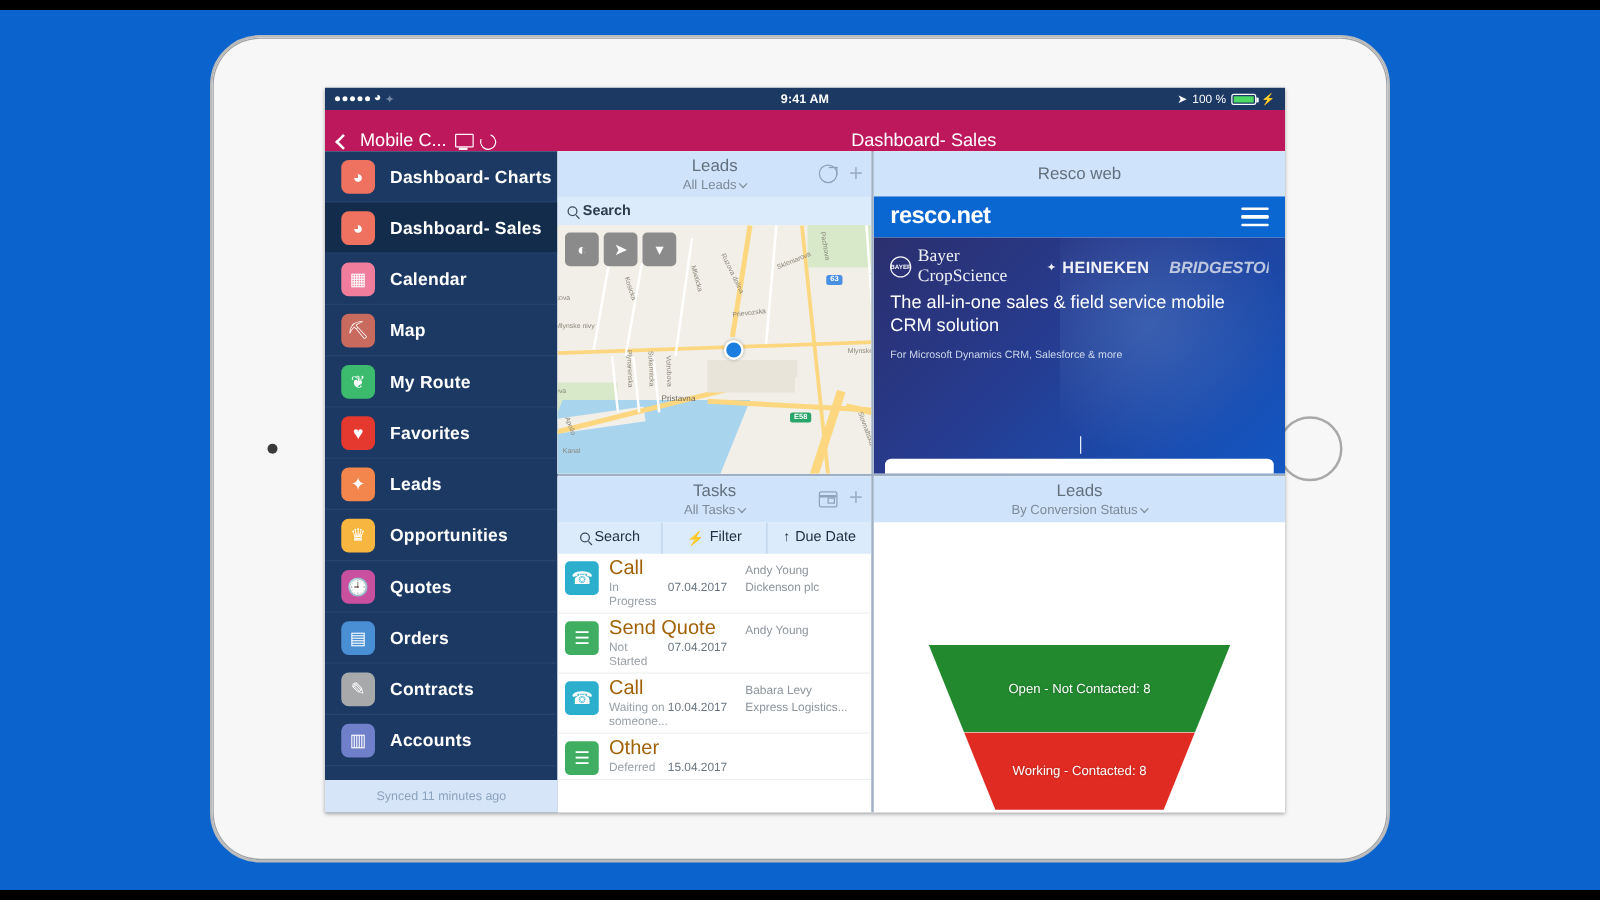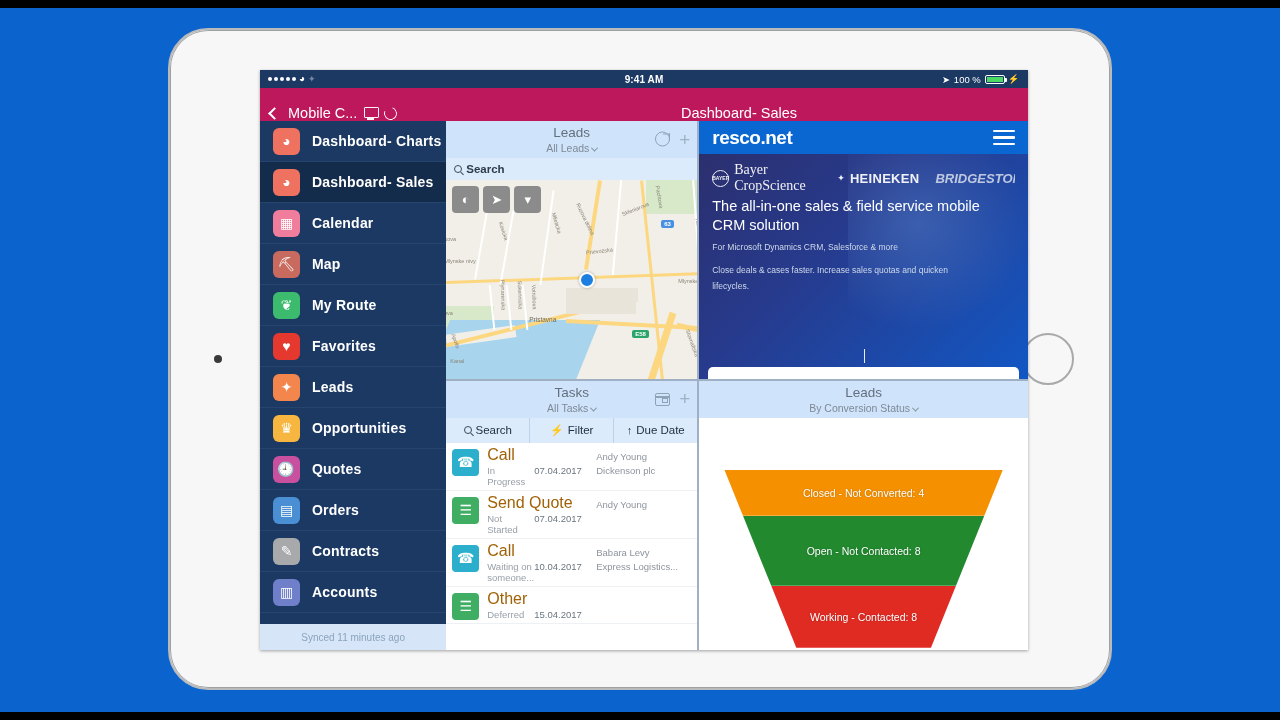--- a/index.html
+++ b/index.html
@@ -529,20 +529,23 @@
                     </div>
                   </div>
                 </div>
               </div>
           </div>
         </div>
 
         <div class="col">
 
           <div class="tile tile-web">
+            <div class="tile-head simple">
+              <div class="tile-title">Resco web</div>
+            </div>
             <div class="web-head">
               <div class="resco-logo">resco.net</div>
               <div class="burger">
                   <i></i>
                   <i></i>
                   <i></i>
                 </div>
             </div>
             <div class="web-hero">
               <div class="logo-band">
@@ -551,36 +554,32 @@
                   <span class="brand-bayer">Bayer CropScience</span>
                 </span>
                 <span class="brand">
                   <span class="star">✦</span>
                   <span class="brand-heineken">HEINEKEN</span>
                 </span>
                 <span class="brand-bridge">BRIDGESTONE</span>
               </div>
               <div class="hero-h1">The all-in-one sales &amp; field service mobile CRM solution</div>
               <div class="hero-p">For Microsoft Dynamics CRM, Salesforce &amp; more</div>
-              <div class="hero-p2">Close deals &amp; cases faster. Increase sales quotas and quicken lifecycles.</div>
               <div class="web-tick"></div>
               <div class="web-card"></div>
             </div>
           </div>
 
           <div class="tile tile-funnel">
             <div class="tile-head">
               <div class="tile-title">Leads</div>
               <div class="tile-sub"><span>By Conversion Status</span><span class="caret-dn"></span></div>
             </div>
             <div class="funnel-wrap">
               <div class="funnel" id="funnel">
-                  <div class="fseg" style="top: 46px; height: 46px; background: rgb(245, 144, 0); clip-path: polygon(7.65254% 0px, 92.3475% 0px, 86.6949% 100%, 13.3051% 100%);">
-                    <span>Closed - Not Converted: 4</span>
-                  </div>
                   <div class="fseg" style="top: 92px; height: 70px; background: rgb(34, 137, 47); clip-path: polygon(13.3051% 0px, 86.6949% 0px, 78.0932% 100%, 21.9068% 100%);">
                     <span>Open - Not Contacted: 8</span>
                   </div>
                   <div class="fseg" style="top: 162px; height: 62px; background: rgb(224, 43, 34); clip-path: polygon(21.9068% 0px, 78.0932% 0px, 70.4746% 100%, 29.5254% 100%);">
                     <span>Working - Contacted: 8</span>
                   </div>
                 </div>
             </div>
           </div>
         </div>

